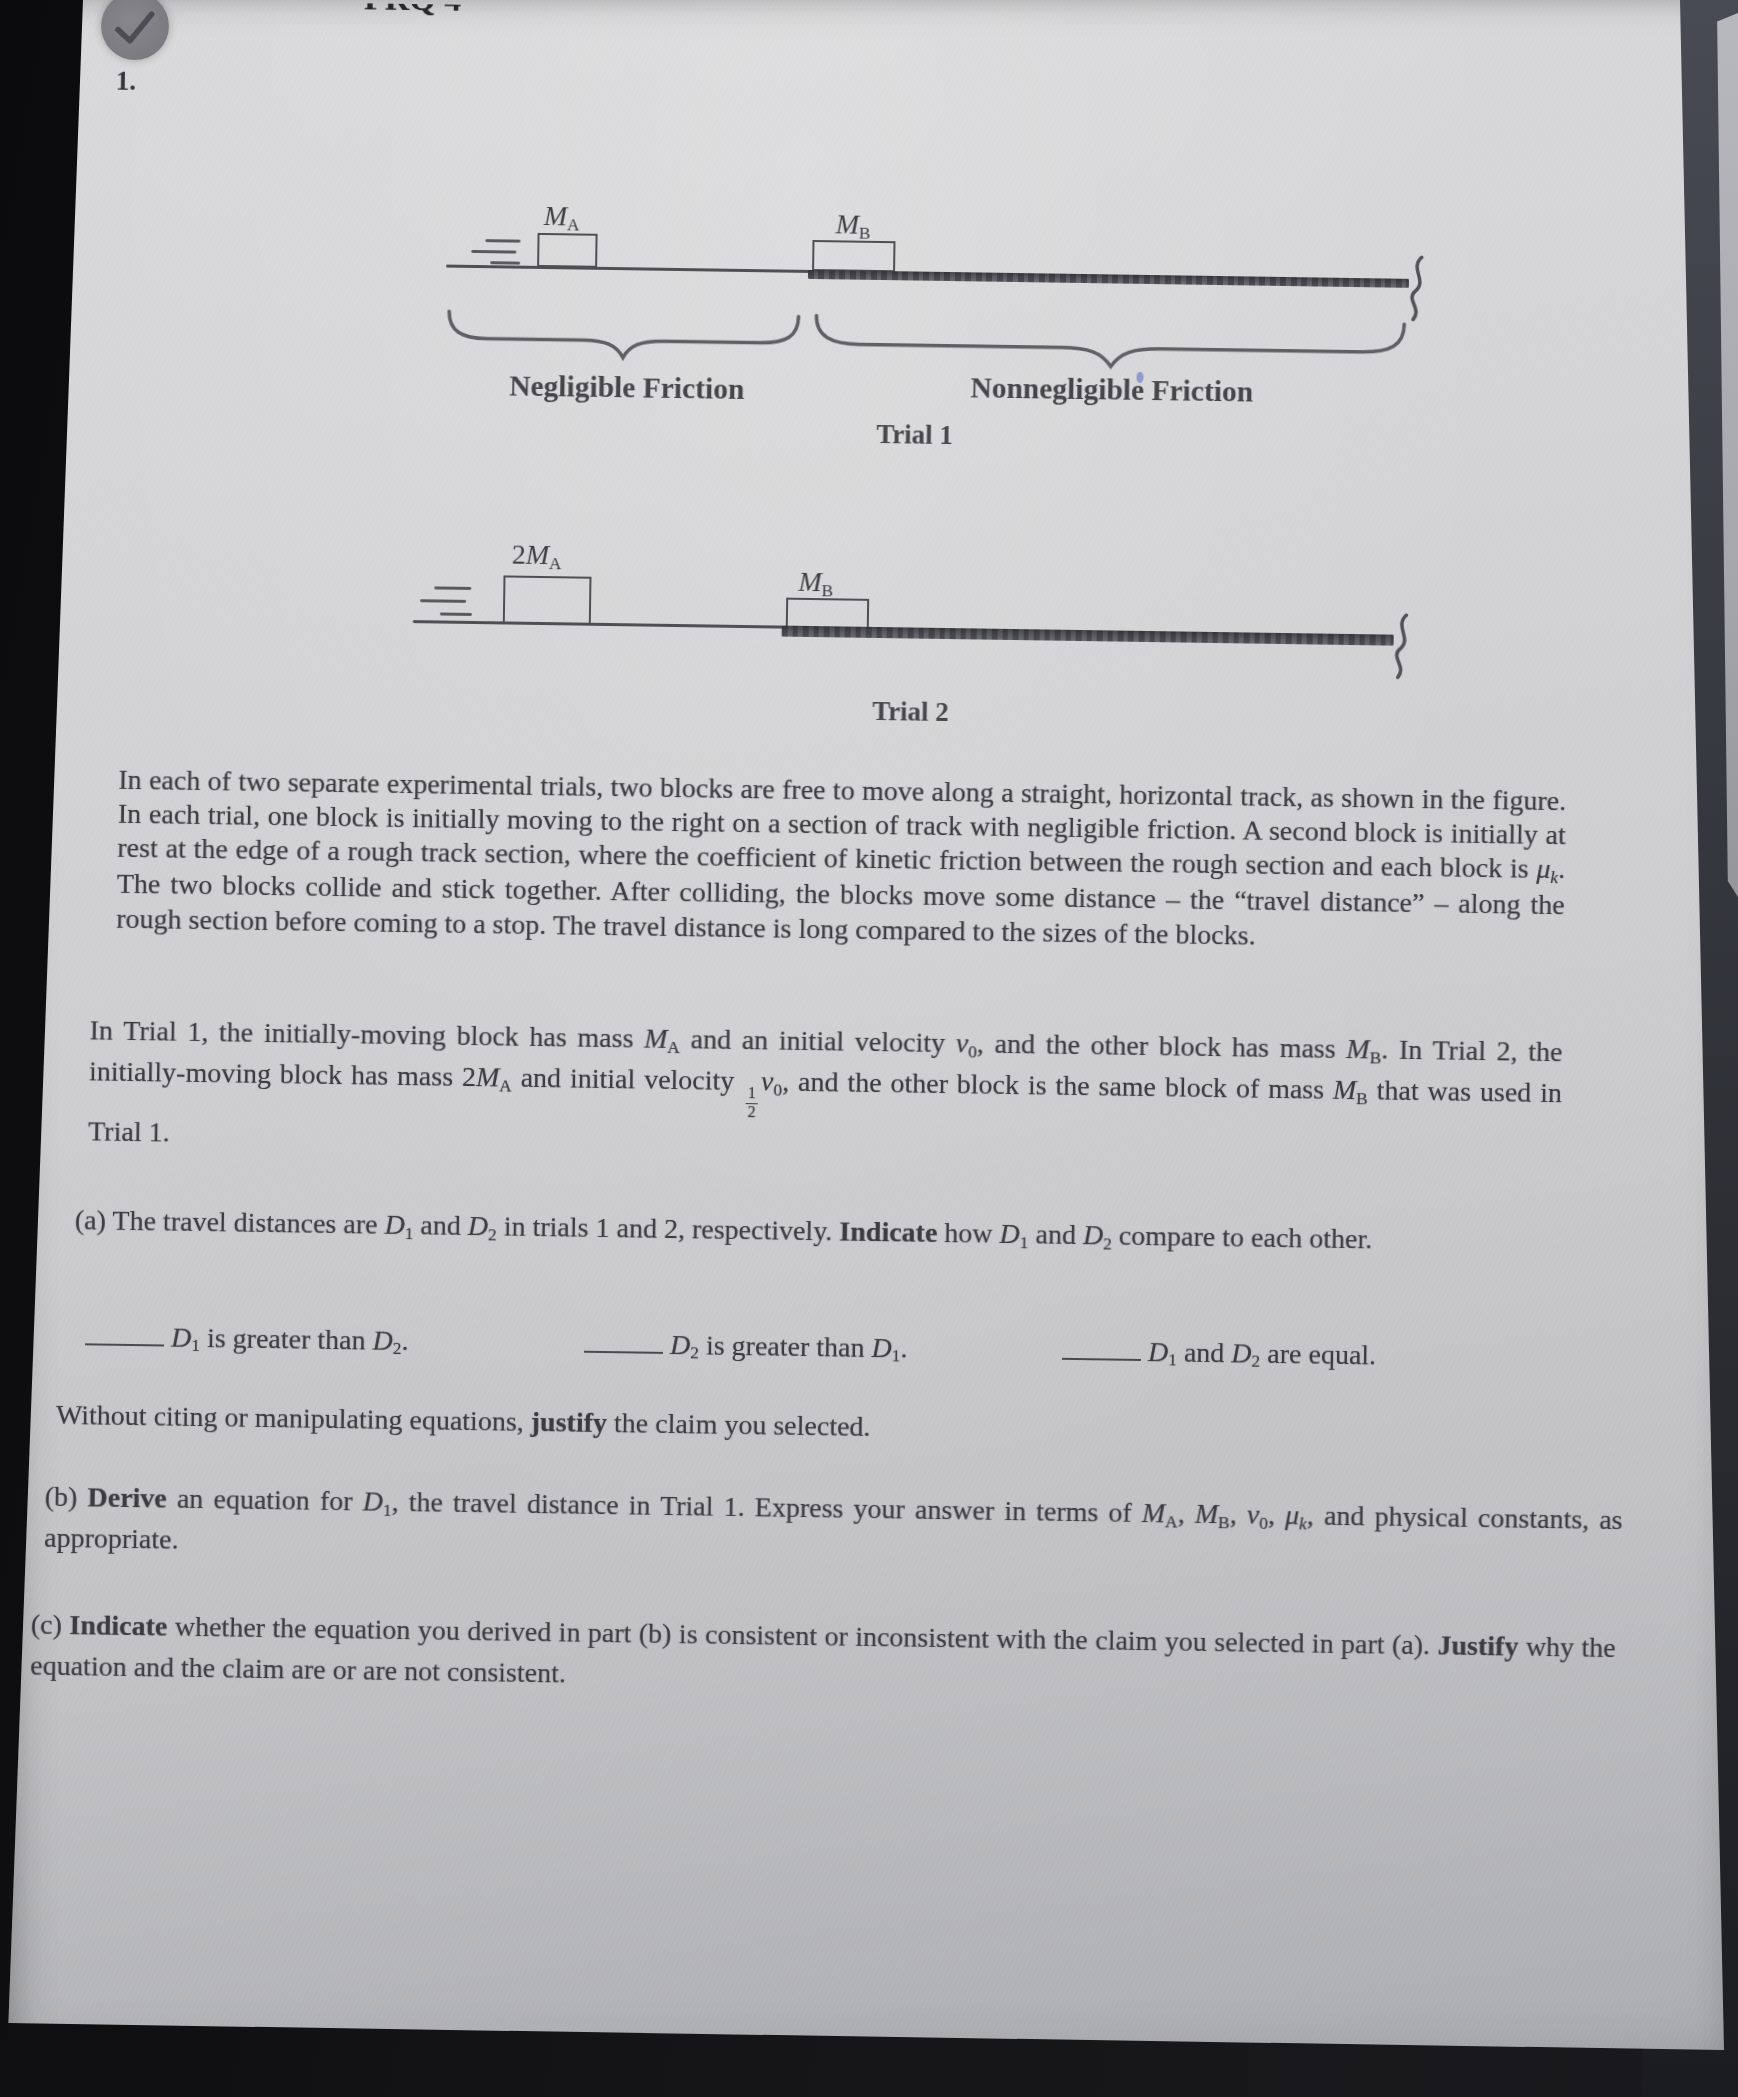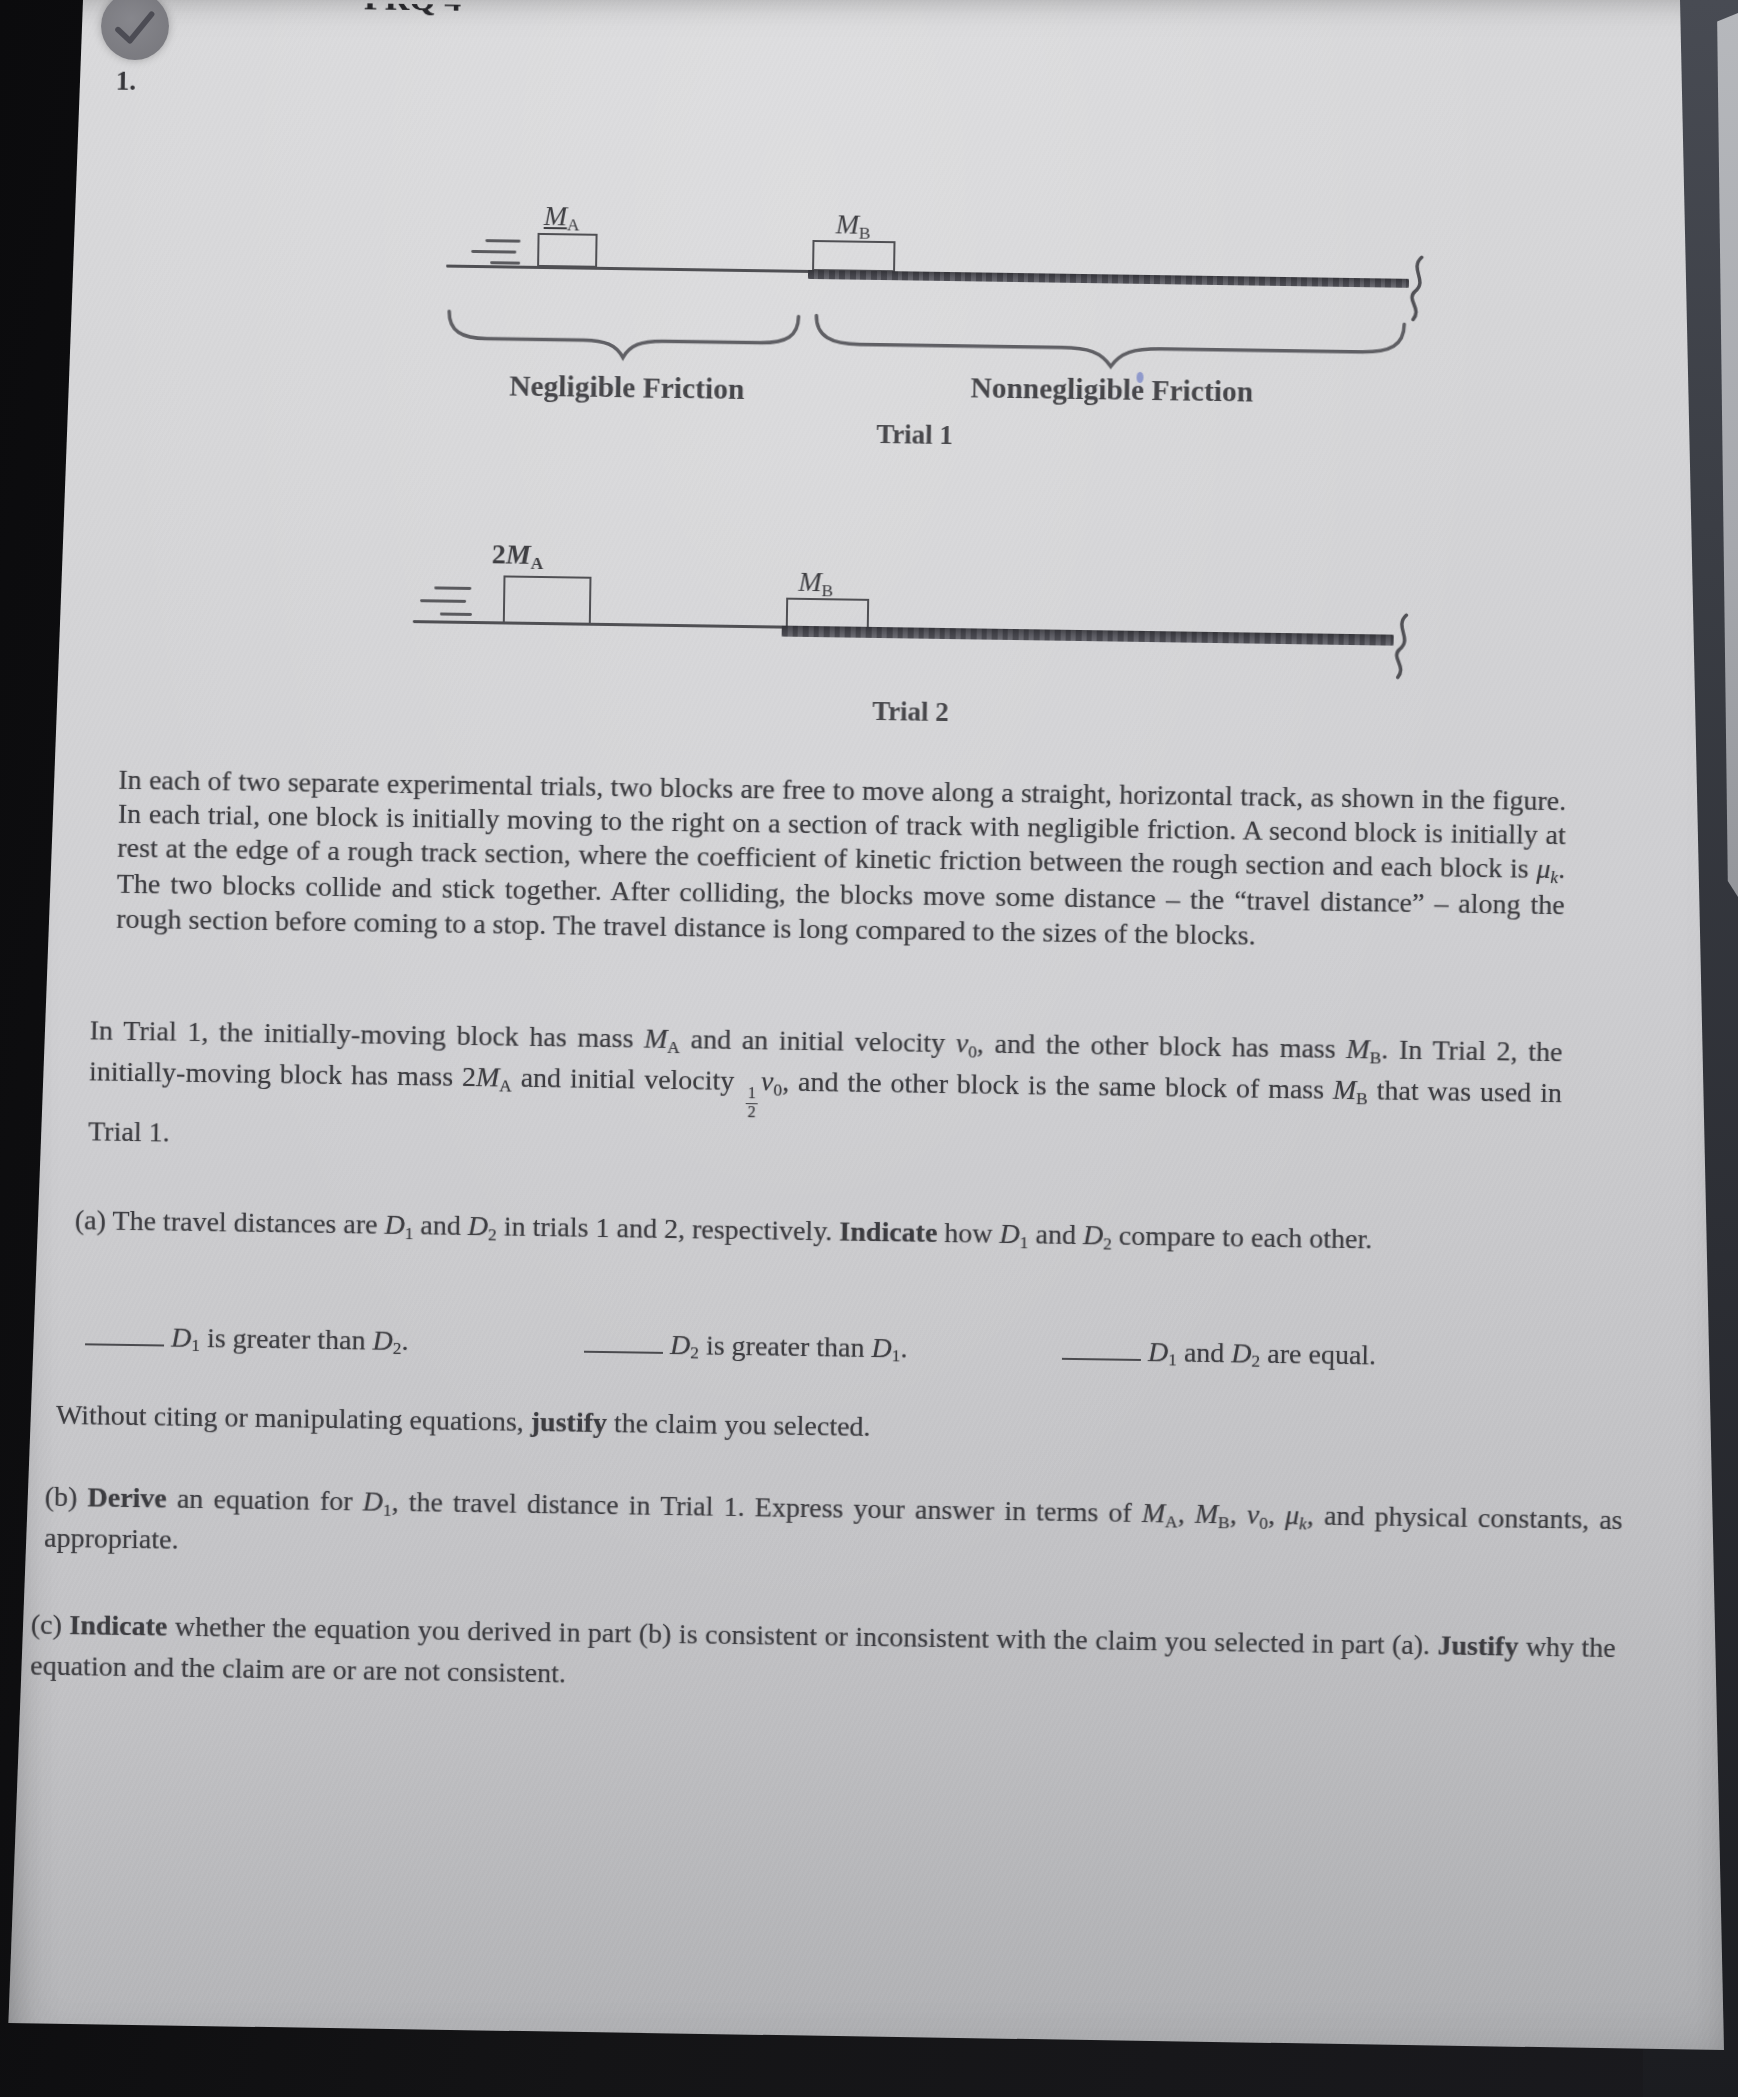--- a/index.html
+++ b/index.html
@@ -85,21 +85,21 @@
 
       <div class="top-frag">
         <span>FRQ 4</span>
       </div>
 
       <div class="qnum">1.</div>
 
       <div class="speck"></div>
 
       <div class="fig" style="left:450px;top:197px;width:991px;height:267px;">
-        <div class="blabel" style="left:97px;top:-2.8px;text-decoration:underline;"><span class="rt-i">M</span><span class="rt-sub">A</span></div>
+        <div class="blabel" style="left:97px;top:-2.8px;"><span class="rt-i">M</span><span class="rt-sub">A</span></div>
         <span class="mline" style="left:39px;top:37px;width:35px;"></span>
         <span class="mline" style="left:25px;top:48px;width:45px;"></span>
         <span class="mline" style="left:44px;top:59px;width:29.5px;"></span>
         <div class="block" style="left:91px;top:29.5px;width:56px;height:30px;"></div>
         <div class="track" style="left:0px;top:63px;width:366px;"></div>
         <div class="blabel" style="left:389px;top:1.4px;"><span class="rt-i">M</span><span class="rt-sub">B</span></div>
         <div class="block" style="left:366px;top:33px;width:79px;height:27px;"></div>
         <div class="rough" style="left:362px;top:63px;width:601px;height:9.1px;"></div>
         <svg class="squig" style="position:absolute;left:960px;top:39px;" width="21" height="67" viewBox="0 0 30 95">
           <path d="M 22 3 C 4 20 32 36 13 52 C 0 64 24 76 11 92"></path>
@@ -109,21 +109,21 @@
         </svg>
         <svg class="brace" style="position:absolute;left:368px;top:103px;" width="594" height="59" viewBox="0 0 845 84">
           <path d="M 4 8 C 4 38 26 48 66 48 L 354 48 C 392 48 410 54 424 74 C 438 54 456 48 494 48 L 782 48 C 822 48 841 38 841 8"></path>
         </svg>
         <div class="seclabel" style="left:7px;top:167px;width:351px;">Negligible Friction</div>
         <div class="seclabel" style="left:492px;top:162px;width:351px;">Nonnegligible Friction</div>
         <div class="caption" style="left:415px;top:211px;width:112px;">Trial 1</div>
       </div>
 
       <div class="fig" style="left:422px;top:529px;width:1019px;height:211px;">
-        <div class="blabel" style="left:78px;top:4.2px;font-weight:bold;"><span>2</span><span class="rt-i">M</span><span class="rt-sub">A</span></div>
+        <div class="blabel" style="left:98px;top:4.2px;"><span>2</span><span class="rt-i">M</span><span class="rt-sub">A</span></div>
         <span class="mline" style="left:21px;top:53px;width:37px;"></span>
         <span class="mline" style="left:7px;top:66px;width:46px;"></span>
         <span class="mline" style="left:27px;top:79px;width:32px;"></span>
         <div class="block" style="left:90px;top:41px;width:84px;height:44px;"></div>
         <div class="track" style="left:0px;top:87px;width:373px;"></div>
         <div class="blabel" style="left:385px;top:27px;"><span class="rt-i">M</span><span class="rt-sub">B</span></div>
         <div class="block" style="left:373px;top:59px;width:79px;height:27px;"></div>
         <div class="rough" style="left:369px;top:87px;width:612px;height:11.2px;"></div>
         <svg class="squig" style="position:absolute;left:978px;top:65px;" width="21" height="67" viewBox="0 0 30 95">
           <path d="M 22 3 C 4 20 32 36 13 52 C 0 64 24 76 11 92"></path>

